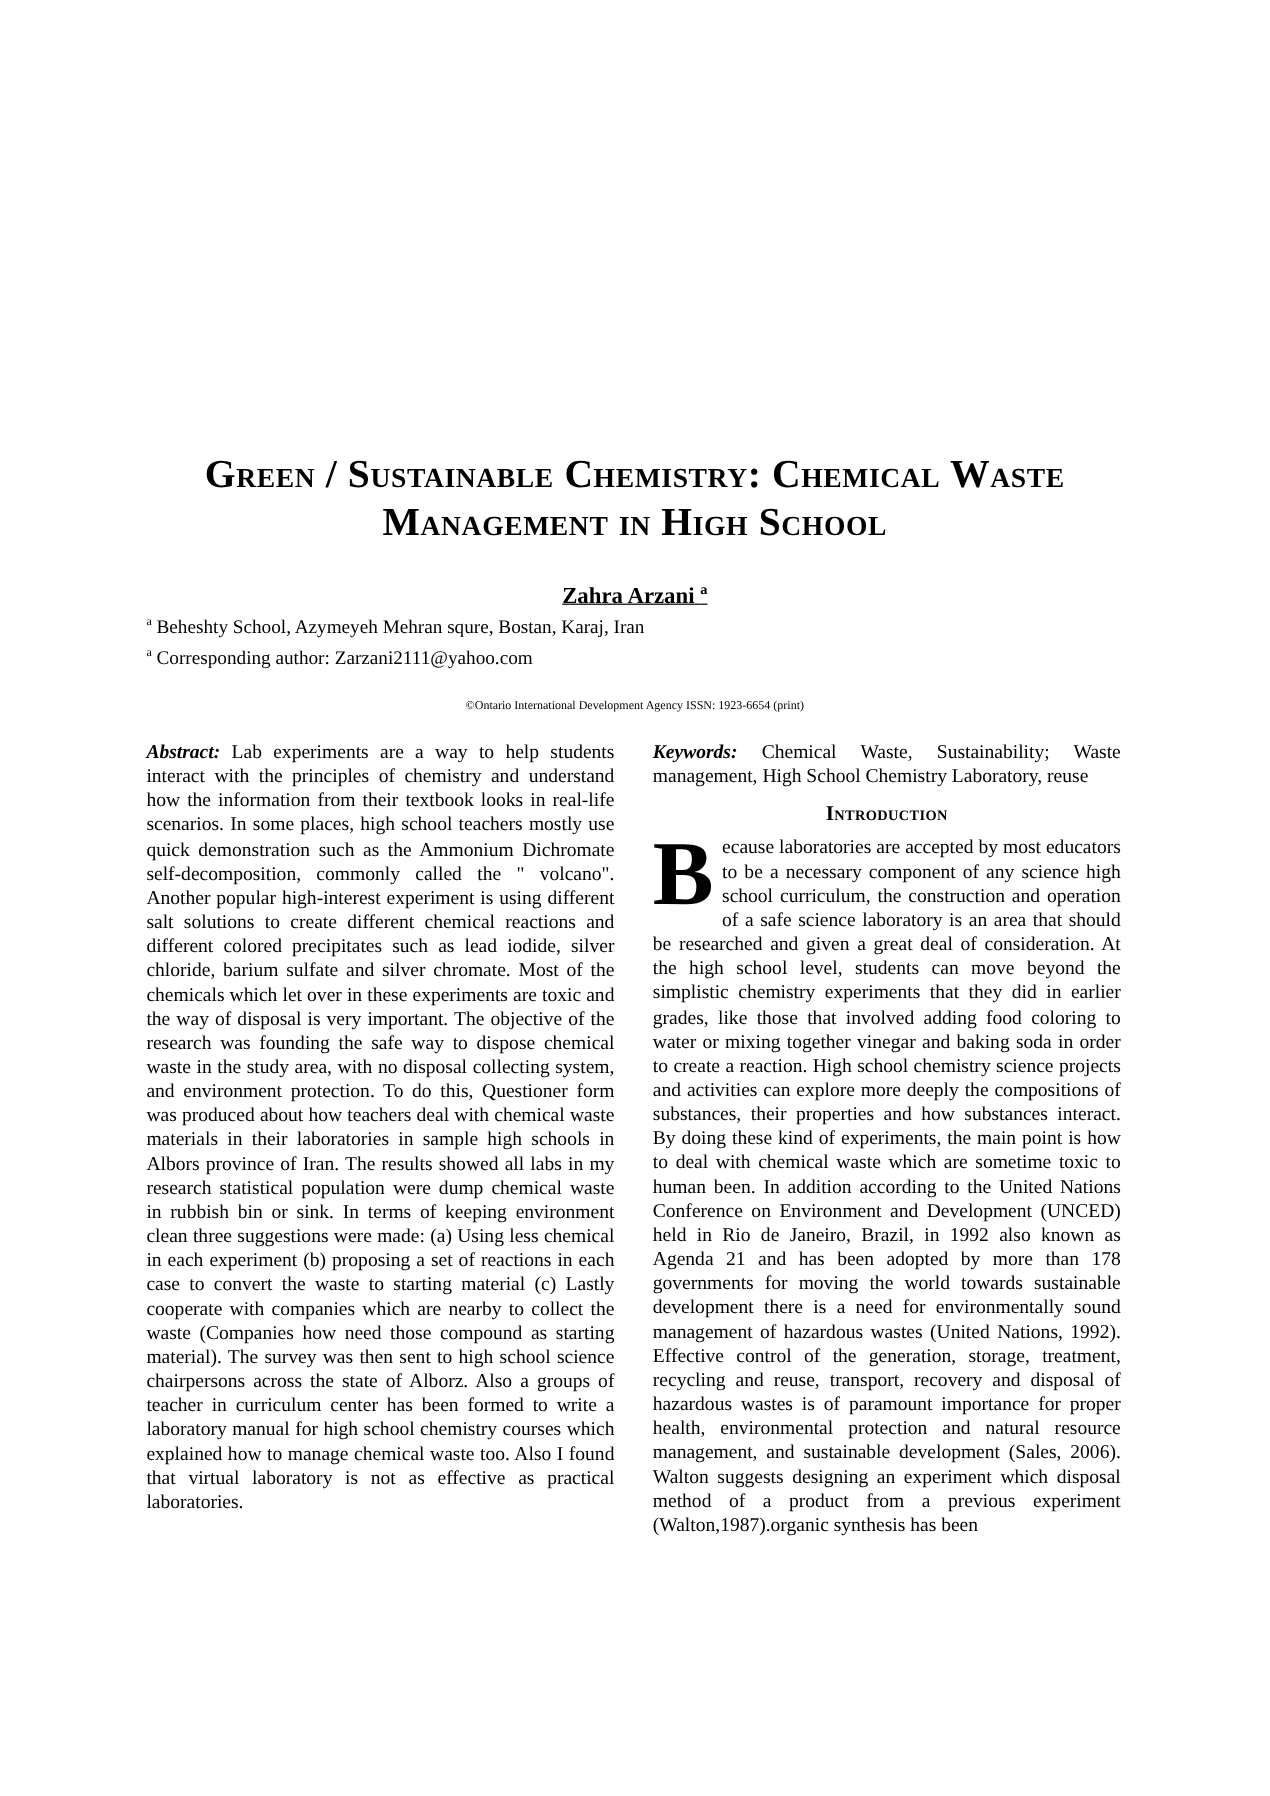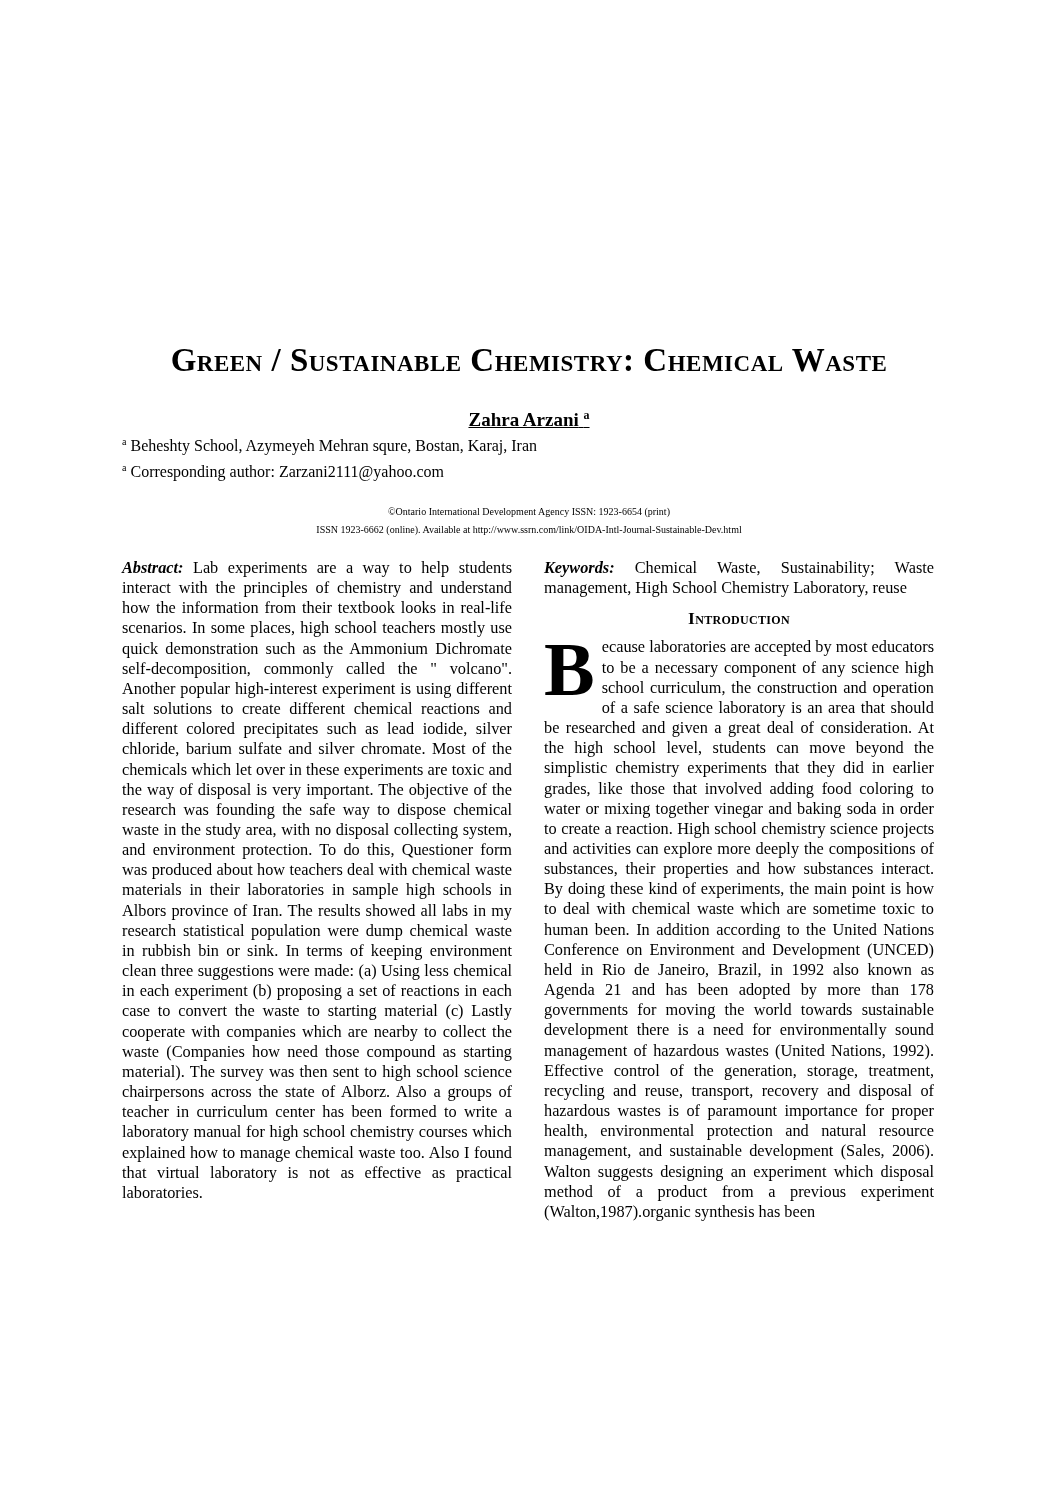--- a/index.html
+++ b/index.html
@@ -8,21 +8,21 @@
     width: 1058px;
     height: 1497px;
     background: #ffffff;
     color: #000000;
     font-family: "Liberation Serif", serif;
     overflow: hidden;
   }
   .doc {
     position: absolute;
     left: 122px;
-    top: 340px;
+    top: 376px;
     width: 814px;
   }
   .title {
     margin: 0;
     text-align: center;
     font-size: 33px;
     line-height: 40px;
     font-weight: bold;
     font-variant: small-caps;
     letter-spacing: 0.5px;
@@ -78,29 +78,29 @@
     font-weight: bold;
     margin: 2px 7px 0 0;
   }
 </style>
 </head>
 <body>
 
 <div class="page">
   <div class="doc">
 
-    <h1 class="title"><span>Green / Sustainable Chemistry: Chemical Waste</span><br></h1>
+    <h1 class="title"><span>Green / Sustainable Chemistry: Chemical Waste</span><br><span>Management in High School</span></h1>
 
     <p class="author"><span>Zahra Arzani</span> <sup>a</sup></p>
 
     <p class="affil"><sup>a</sup> <span>Beheshty School, Azymeyeh Mehran squre,  Bostan, Karaj, Iran</span></p>
 
     <p class="affil"><sup>a</sup> <span>Corresponding author: Zarzani2111@yahoo.com</span></p>
 
-    <p class="copyright"><span>©Ontario International Development Agency ISSN: 1923-6654 (print)</span><br><span>ISSN 1923-6662 (online). Available at http://www.ssrn.com/link/OIDA-Intl-Journal-Sustainable-Dev.html</span></p>
+    <p class="copyright"><span>©Ontario International Development Agency ISSN: 1923-6654 (print)</span><br></p>
 
     <div class="columns">
 
       <div class="col">
         <p class="body-par"><span class="lead-label">Abstract:</span> <span>Lab experiments are a way to help students interact with the principles of chemistry and understand how the information from their textbook looks in real-life scenarios. In some places, high school teachers mostly use quick demonstration such as the Ammonium Dichromate self-decomposition, commonly called the " volcano".  Another popular high-interest experiment is using different salt solutions to create different chemical reactions and different colored precipitates such as lead iodide, silver chloride, barium sulfate and silver chromate. Most of the chemicals which let over in these experiments are toxic and the way of disposal is very important. The objective of the research was founding the safe way to dispose chemical waste in the study area, with no disposal collecting system, and environment protection. To do this, Questioner form was produced about how teachers deal with chemical waste materials in their laboratories in sample high schools in Albors province of Iran. The results showed all labs in my research statistical population were dump chemical waste in rubbish bin or sink. In terms of keeping environment clean three suggestions were made: (a) Using less chemical in each experiment (b) proposing a set of reactions in each case to convert the waste to starting material (c) Lastly cooperate with companies which are nearby to collect the waste (Companies how need those compound as starting material). The survey was then sent to high school science chairpersons across the state of Alborz. Also a groups of teacher in curriculum center has been formed to write a laboratory manual for high school chemistry courses which explained how to manage chemical waste too. Also I found that virtual laboratory is not as effective as practical laboratories.</span></p>
       </div>
 
       <div class="col">
         <p class="body-par"><span class="lead-label">Keywords:</span> <span>Chemical Waste, Sustainability; Waste management, High School Chemistry Laboratory, reuse</span></p>
 

